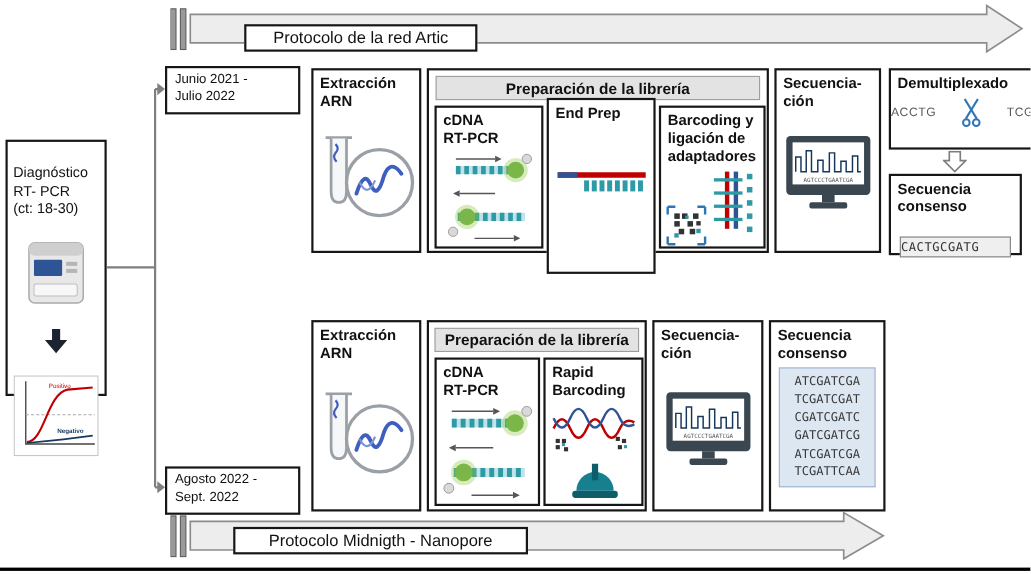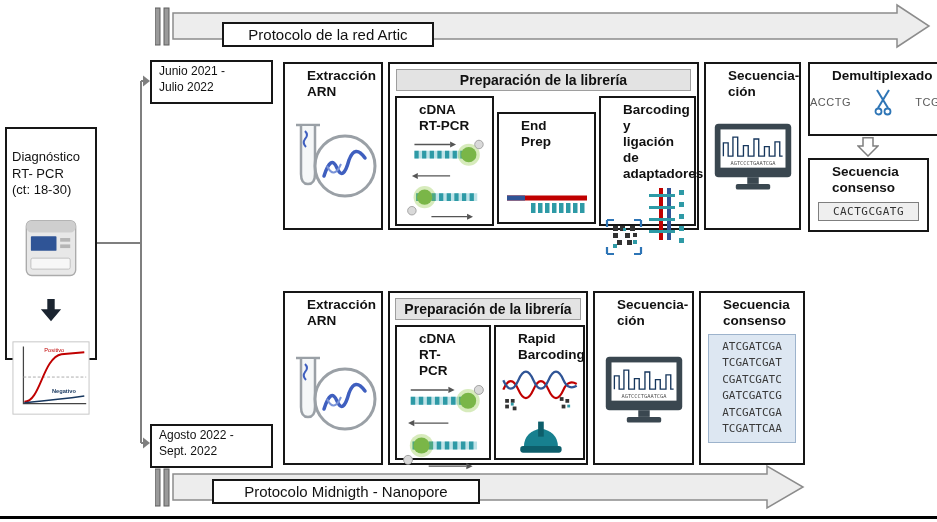--- a/index.html
+++ b/index.html
@@ -1,26 +1,26 @@
 <!DOCTYPE html>
 <html><head>
 <meta charset="utf-8">
 <style>
   html,body{margin:0;padding:0;background:#fff}
   .canvas{position:relative;width:937px;height:522px;background:#fff;font-family:"Liberation Sans",sans-serif;color:#111;overflow:hidden}
   .box{position:absolute;background:#fff;border:2px solid #161616;box-sizing:border-box}
-  .label{font-weight:bold;font-size:13.5px;line-height:1.18;padding:4px 22px 2px;white-space:pre-line}
+  .label{font-weight:bold;font-size:13.5px;line-height:1.18;padding:4px 6px 2px;white-space:pre-line}
   .bannerlabel{position:absolute;background:#fff;border:2px solid #161616;box-sizing:border-box;display:flex;align-items:center;justify-content:center;font-size:15px;z-index:3}
   .datebox{position:absolute;background:#fff;border:2px solid #161616;box-sizing:border-box;font-size:12px;line-height:1.3;padding:2px 7px;white-space:pre-line;z-index:2}
   .diagbox{position:absolute;background:#fff;border:2px solid #161616;box-sizing:border-box;font-size:13px;line-height:1.25;padding:4px 5px;white-space:pre-line}
   .prep-header{position:absolute;background:#e3e3e3;border:1px solid #9e9e9e;box-sizing:border-box;display:flex;align-items:center;justify-content:center;font-weight:bold;font-size:14px}
   .ic{display:flex;justify-content:center}
   .demux-row{display:flex;align-items:center;justify-content:space-between;gap:8px;margin-top:2px}
   .frag{font-size:11px;color:#595959;letter-spacing:.5px}
-  .seqbox{margin:4px 8px 0;border:1.5px solid #7f7f7f;background:#efefef;text-align:center;font-family:"DejaVu Sans Mono",monospace;font-size:11px;padding:2px 0;letter-spacing:.5px;color:#333}
+  .seqbox{margin:17px 8px 0;border:1.5px solid #7f7f7f;background:#efefef;text-align:left;font-family:"DejaVu Sans Mono",monospace;font-size:11px;padding:2px 0;letter-spacing:.5px;color:#333}
   .conspanel{margin:3px 7px 16px;border:1px solid #9db3cc;background:#dde7f2;text-align:center;font-family:"DejaVu Sans Mono",monospace;font-size:11px;line-height:1.5;color:#3a3a3a;padding:4px 0}
   svg{display:block}
 </style>
 </head>
 <body>
 
 <div class="canvas">
 
   <svg style="position:absolute;left:0;top:0;z-index:1" width="937" height="522">
     <path d="M97,243 H141 M141,81 V443 M141,81 H144 M141,443 H144" stroke="#7f7f7f" stroke-width="2" fill="none"></path>
@@ -121,21 +121,21 @@
           <line x1="12" y1="72" x2="84" y2="72" stroke="#2e9aa6" stroke-width="9" stroke-dasharray="5 4"></line>
           <circle cx="22" cy="72" r="13" fill="#8cc63e" opacity="0.35"></circle>
           <circle cx="22" cy="72" r="9" fill="#7ab648"></circle>
           <circle cx="7" cy="88" r="5" fill="#d9d9d9" stroke="#999"></circle>
           <line x1="30" y1="95" x2="72" y2="95" stroke="#555" stroke-width="1.5"></line>
           <polygon points="72,91.5 79,95 72,98.5" fill="#555"></polygon>
         </svg>
       </div>
     </div>
 
-    <div class="box" style="left:107px;top:48px;width:99px;height:112px">
+    <div class="box" style="left:107px;top:25px;width:99px;height:160px">
       <div class="label">End Prep</div>
       <div class="ic" style="margin-top:24px">
         <svg width="86" height="60" viewBox="0 0 86 60">
           <line x1="3" y1="22" x2="83" y2="22" stroke="#c00000" stroke-width="5"></line>
           <line x1="3" y1="22" x2="21" y2="22" stroke="#2f5496" stroke-width="5"></line>
           <g fill="#2e9aa6">
             <rect x="27" y="27" width="4.5" height="10"></rect>
               <rect x="34" y="27" width="4.5" height="10"></rect>
             <rect x="41" y="27" width="4.5" height="10"></rect>
               <rect x="48" y="27" width="4.5" height="10"></rect>

